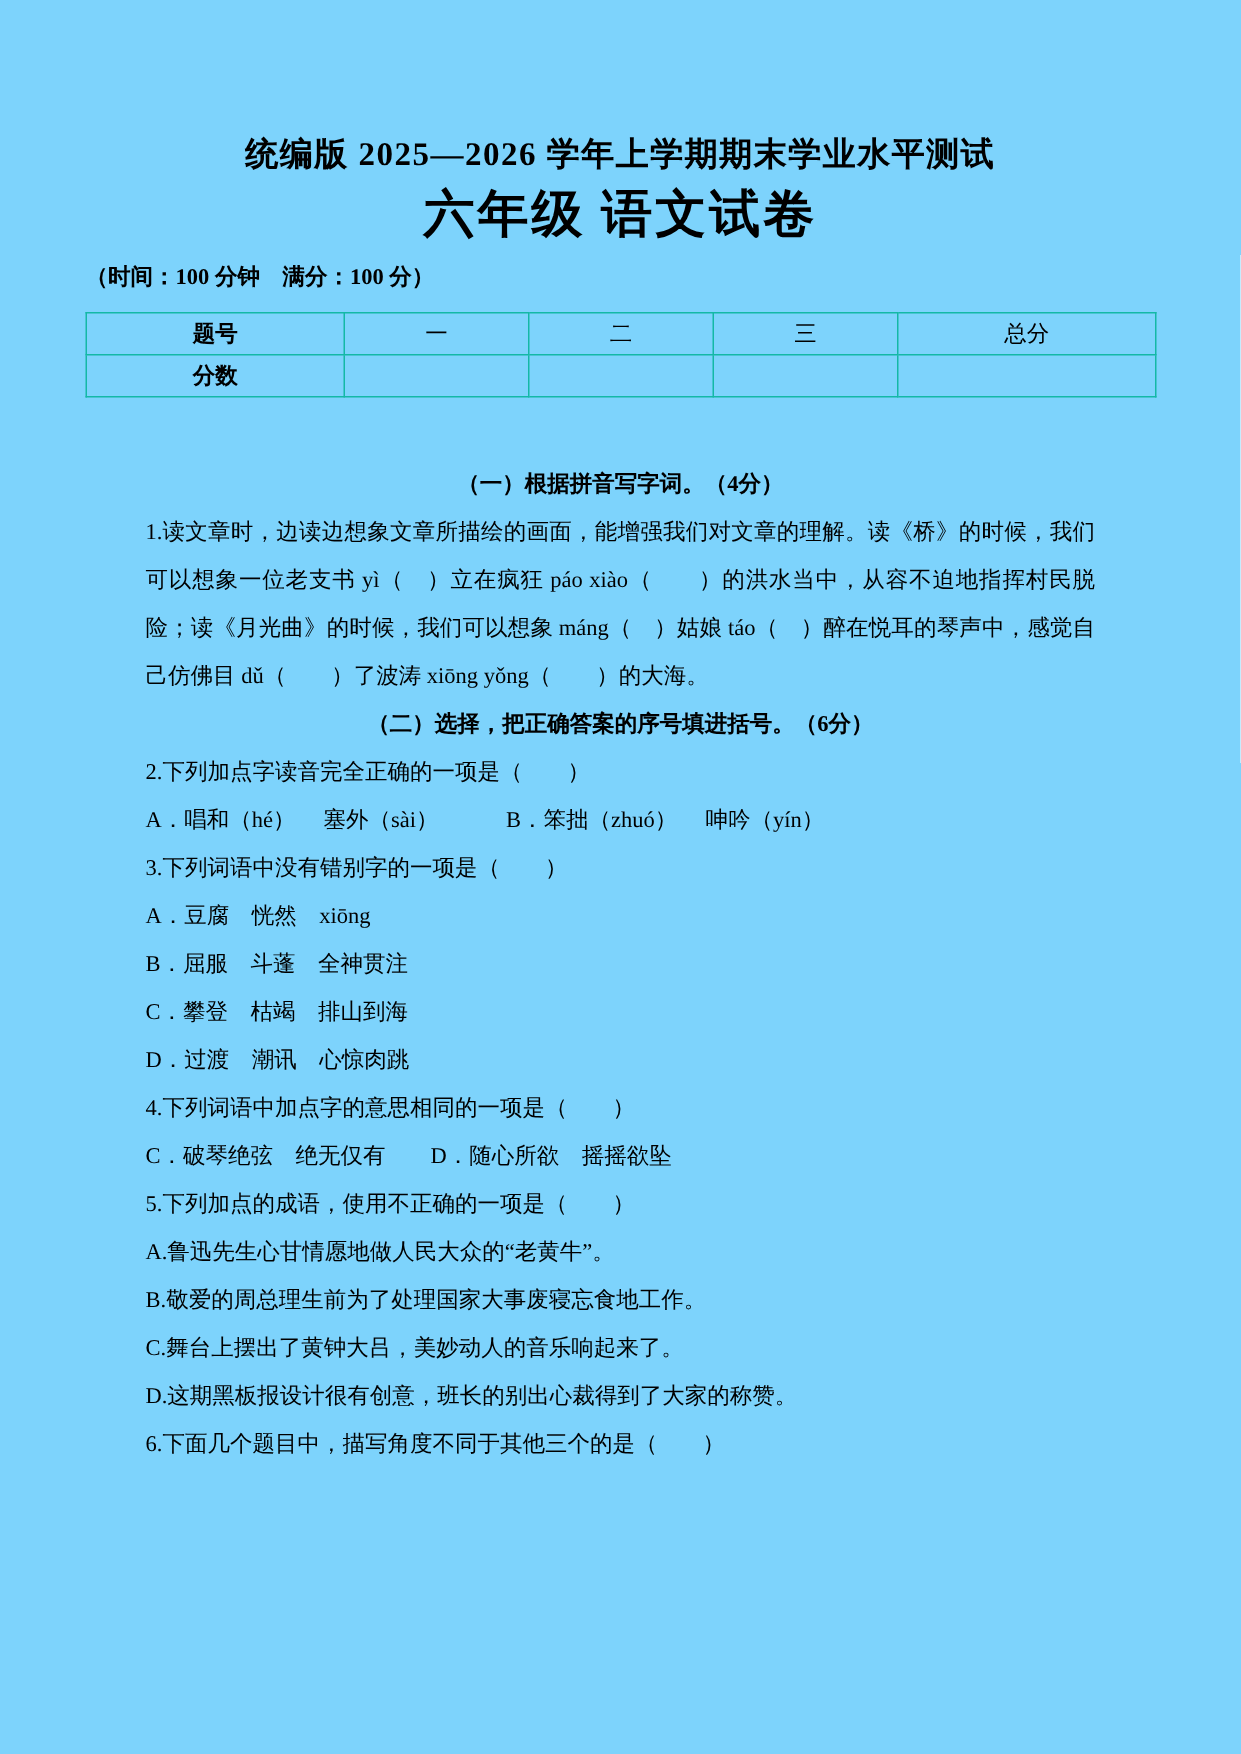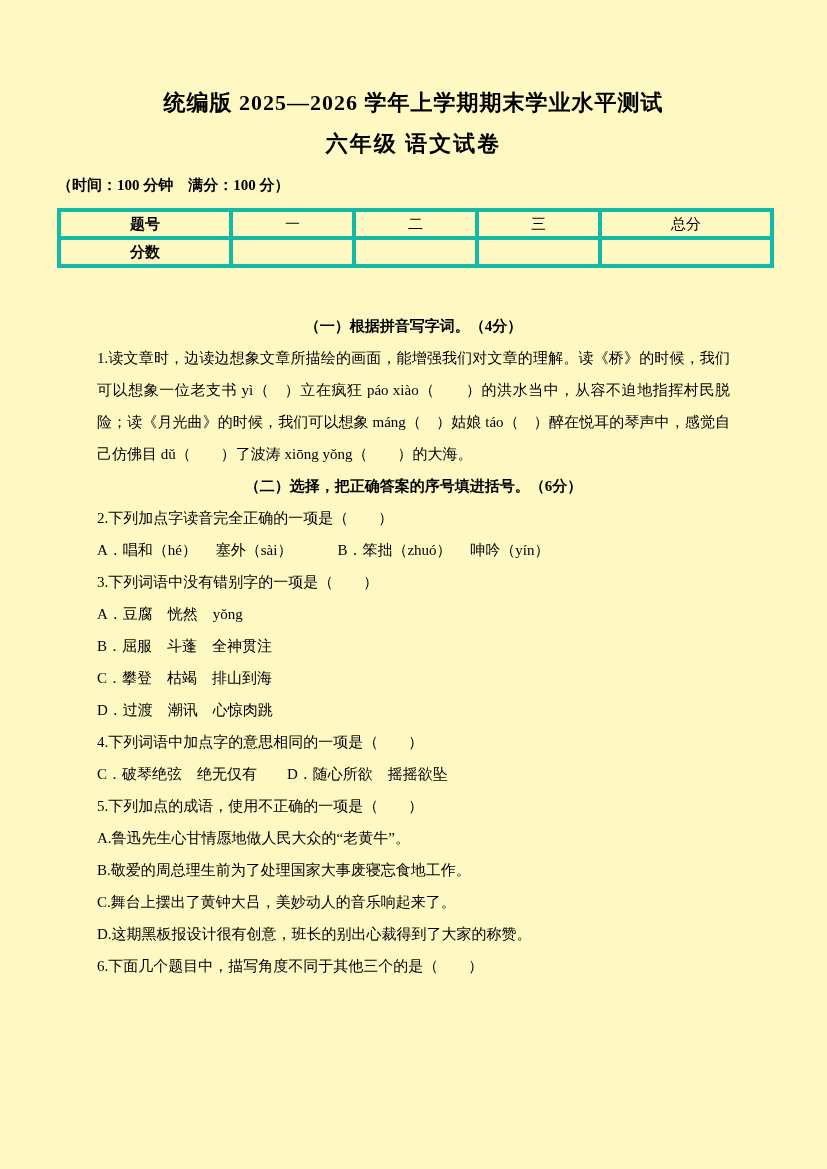--- a/index.html
+++ b/index.html
@@ -2,56 +2,56 @@
 <html><head>
 <meta charset="utf-8">
 <style>
   * { margin: 0; padding: 0; box-sizing: border-box; }
   html, body { background: #ffffff; }
   .page {
     position: relative;
     width: 827px;
     height: 1169px;
     margin: 0 auto;
-    background: #fef9c3;
+    background: #7dd3fc;
     color: #000000;
     font-family: "Liberation Serif", "DejaVu Serif", serif;
     padding: 88px 57px 0 57px;
     overflow: hidden;
   }
   .title1 {
     font-size: 22px;
     font-weight: bold;
     text-align: center;
     line-height: 30px;
     margin-bottom: 6px;
     letter-spacing: 1px;
   }
   .title2 {
-    font-size: 22px;
+    font-size: 34px;
     font-weight: bold;
     text-align: center;
     line-height: 40px;
     margin-bottom: 10px;
     letter-spacing: 2px;
   }
   .meta {
     font-size: 15px;
     font-weight: bold;
     line-height: 22px;
     margin-bottom: 12px;
   }
   table.score {
     width: 713px;
     border-collapse: collapse;
     table-layout: fixed;
     font-size: 15px;
   }
   table.score td {
-    border: 4px solid #14b8a6;
+    border: 1px solid #14b8a6;
     height: 28px;
     text-align: center;
     vertical-align: middle;
     padding: 0 4px;
   }
   table.score td.lbl { font-weight: bold; }
 
   .content {
     margin-top: 42px;
     width: 633px;
@@ -104,21 +104,21 @@
 
   <div class="content">
     <p class="h ind16">（一）根据拼音写字词。（4分）</p>
     <p class="para">1.读文章时，边读边想象文章所描绘的画面，能增强我们对文章的理解。读《桥》的时候，我们可以想象一位老支书 yì（　）立在疯狂 páo xiào（　　）的洪水当中，从容不迫地指挥村民脱险；读《月光曲》的时候，我们可以想象 máng（　）姑娘 táo（　）醉在悦耳的琴声中，感觉自己仿佛目 dǔ（　　）了波涛 xiōng yǒng（　　）的大海。</p>
     <p class="h ind16">（二）选择，把正确答案的序号填进括号。（6分）</p>
 
     <p class="ind8">2.下列加点字读音完全正确的一项是（　　）</p>
     <p class="ind20">A．唱和（hé）　 塞外（sài）　　　B．笨拙（zhuó）　 呻吟（yín）</p>
 
     <p class="ind8">3.下列词语中没有错别字的一项是（　　）</p>
-    <p>A．豆腐　恍然　yǒng</p>
+    <p>A．豆腐　恍然　xiōng</p>
     <p>B．屈服　斗蓬　全神贯注</p>
     <p>C．攀登　枯竭　排山到海</p>
     <p>D．过渡　潮讯　心惊肉跳</p>
 
     <p class="ind8">4.下列词语中加点字的意思相同的一项是（　　）</p>
     <p>C．破琴绝弦　绝无仅有　　D．随心所欲　摇摇欲坠</p>
 
     <p class="ind8">5.下列加点的成语，使用不正确的一项是（　　）</p>
     <p>A.鲁迅先生心甘情愿地做人民大众的“老黄牛”。</p>
     <p>B.敬爱的周总理生前为了处理国家大事废寝忘食地工作。</p>

